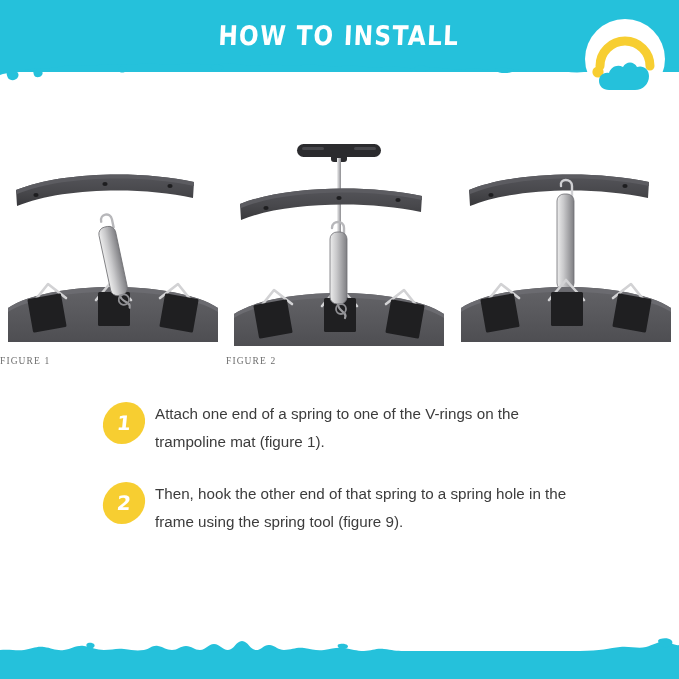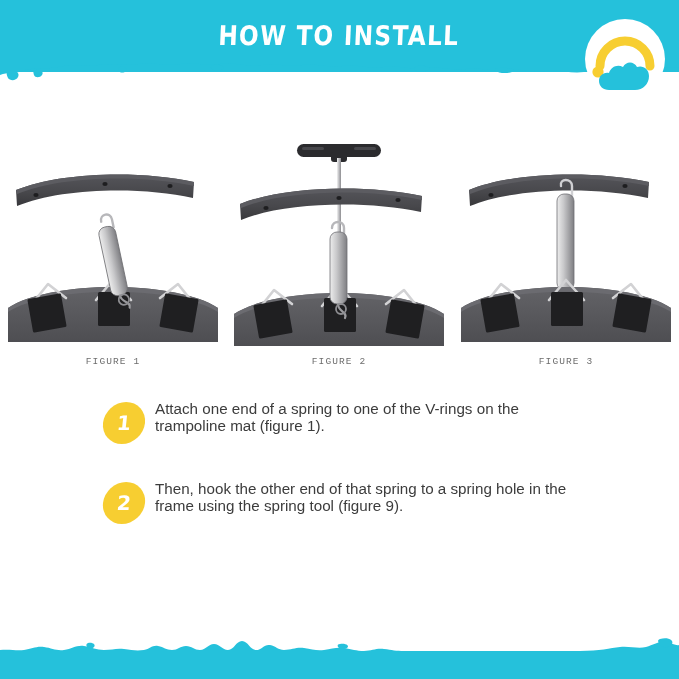--- a/index.html
+++ b/index.html
@@ -79,25 +79,25 @@
     position: absolute;
     left: 0; top: 0;
     width: 226px;
     height: 228px;
   }
   .figure-caption {
     position: absolute;
     left: 0;
     top: 228px;
     width: 226px;
-    text-align: center;
+    text-align: left;
     font-size: 9.5px;
     letter-spacing: 1.1px;
     color: #6d6d6d;
-    font-family: Liberation Mono, monospace;
+    font-family: Liberation Serif, serif;
   }
 
   
   .steps {
     position: absolute;
     left: 0; top: 402px;
     width: 679px;
     z-index: 2;
   }
   .step-row {
@@ -121,21 +121,21 @@
     text-align: center;
     transform: skewX(-6deg);
     user-select: none;
   }
   .step-text {
     position: absolute;
     left: 155px;
     top: -2px;
     width: 420px;
     font-size: 15.2px;
-    line-height: 17px;
+    line-height: 28px;
     color: #3c3c3c;
     font-family: "Liberation Sans", sans-serif;
   }
 
   
   .footer-band {
     position: absolute;
     left: 0;
     bottom: 0;
     width: 679px;
@@ -343,21 +343,20 @@
       </g>
       <g>
         <path d="M96 172 L113 152 L131 172" fill="none" stroke="#d2d2d4" stroke-width="2.6" stroke-linejoin="round" stroke-linecap="round"></path>
         <rect x="98" y="164" width="32" height="34" rx="1.5" fill="#1f1f21"></rect>
       </g>
       <g>
         <path d="M160 170 L178 156 L194 176" fill="none" stroke="#d2d2d4" stroke-width="2.6" stroke-linejoin="round" stroke-linecap="round"></path>
         <rect x="162" y="168" width="34" height="34" rx="1.5" fill="#1f1f21" transform="rotate(10 179 185)"></rect>
       </g>
     </svg>
-    <div class="figure-caption">FIGURE 3</div>
   </div>
 
 </div>
 
 <div class="steps">
 
   <div class="step-row">
     <div class="step-badge">1</div>
     <div class="step-text">Attach one end of a spring to one of the V-rings on the trampoline mat (figure 1).</div>
   </div>

